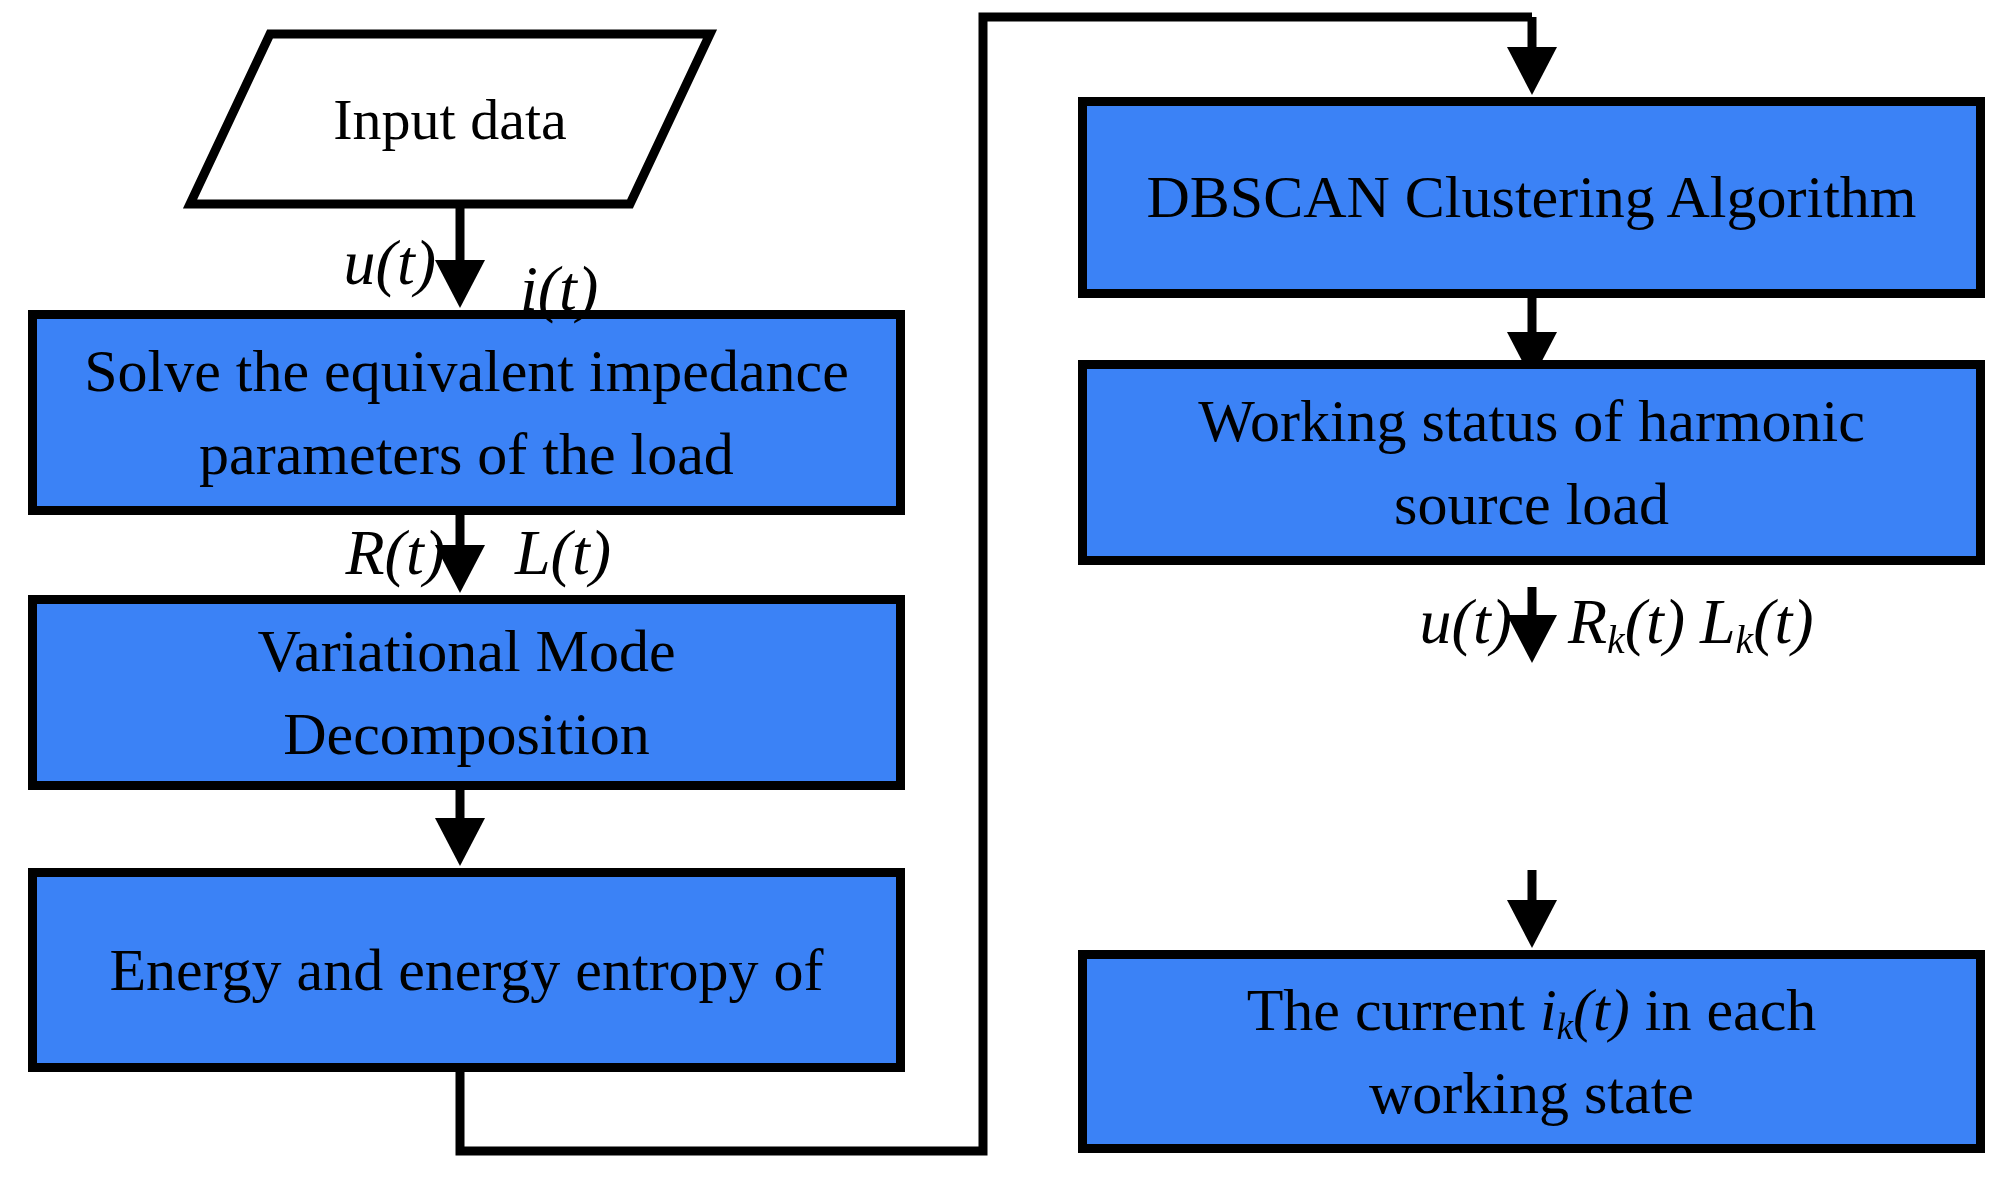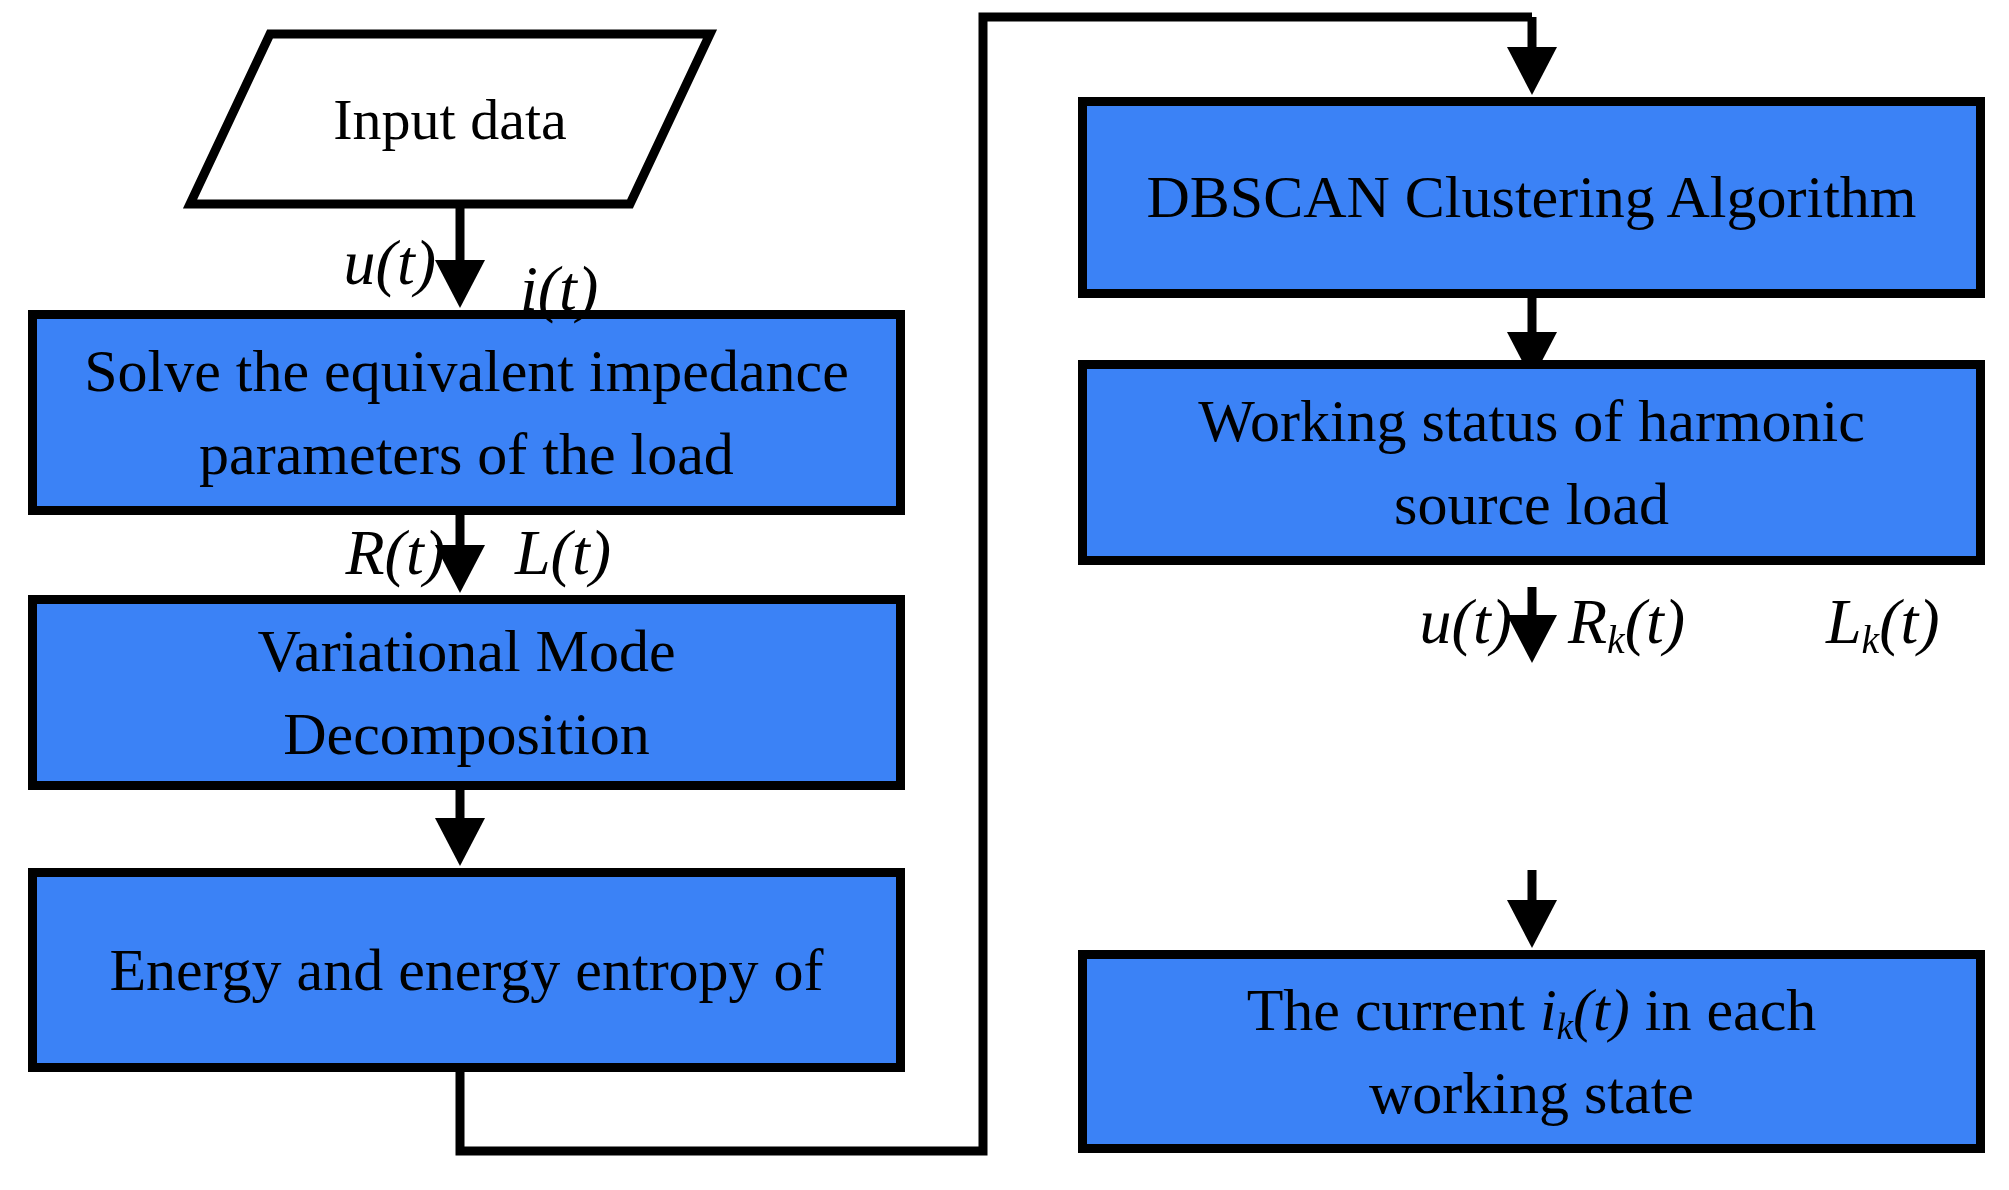--- a/index.html
+++ b/index.html
@@ -125,16 +125,16 @@
   <div class="lbl" style="left:520px;top:249px;margin-top:40px;"><span>i</span><span>(t)</span></div>
 
   <div class="lbl" style="right:1572px;top:553px;"><span>R</span><span>(t)</span></div>
 
   <div class="lbl" style="left:515px;top:553px;"><span>L</span><span>(t)</span></div>
 
   <div class="lbl" style="right:505px;top:622px;"><span>u</span><span>(t)</span></div>
 
   <div class="lbl" style="left:1568px;top:622px;"><span>R</span><sub class="msub">k</sub><span>(t)</span></div>
 
-  <div class="lbl" style="left:1826px;top:622px;"><span>L</span><sub class="msub">k</sub><span>(t)</span></div>
+  <div class="lbl" style="left:1700px;top:622px;"><span>L</span><sub class="msub">k</sub><span>(t)</span></div>
 
 
 </div>
 
 </body></html>

